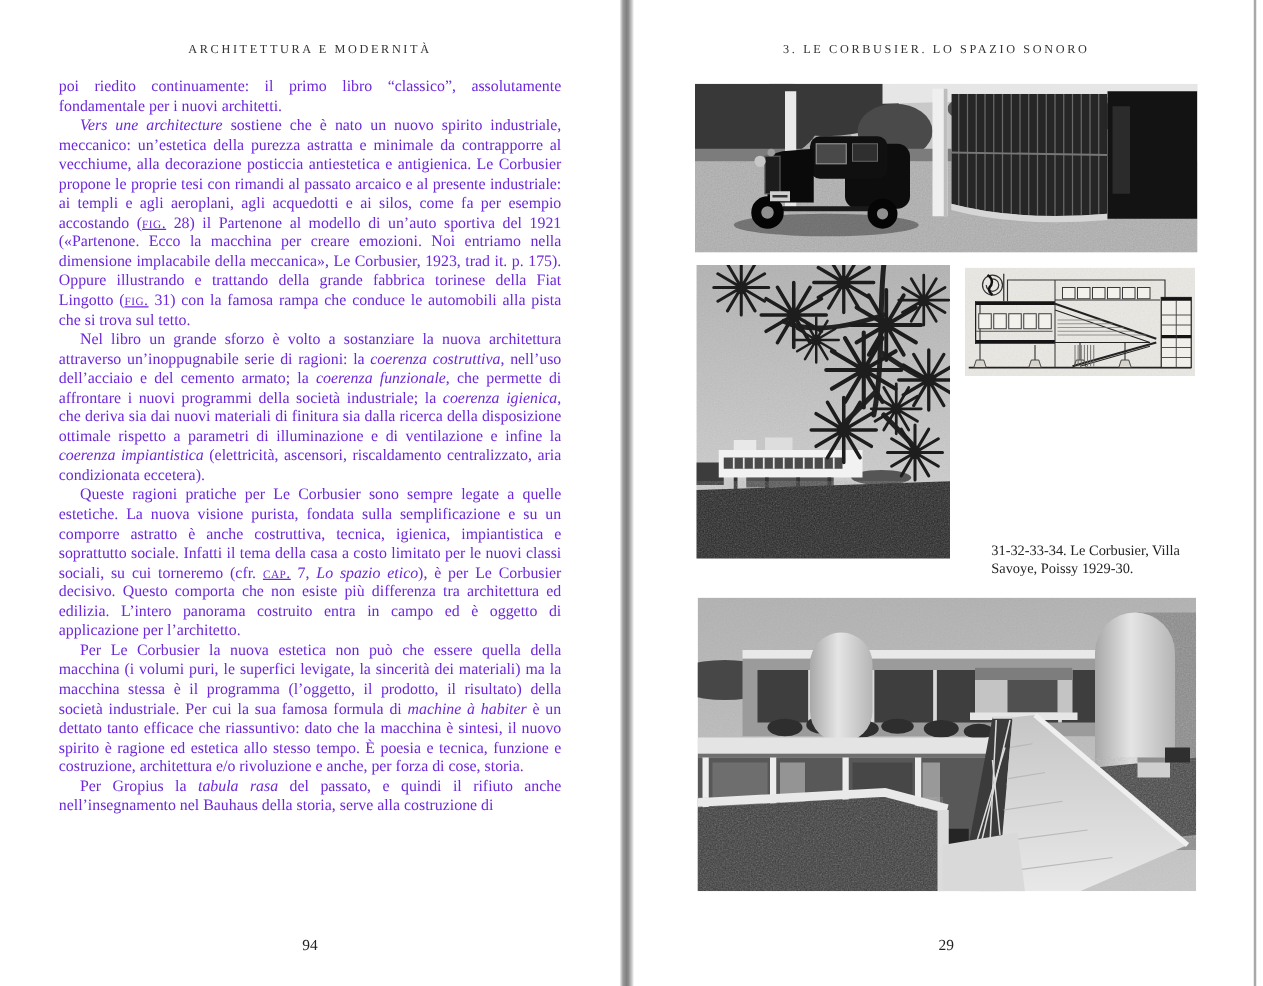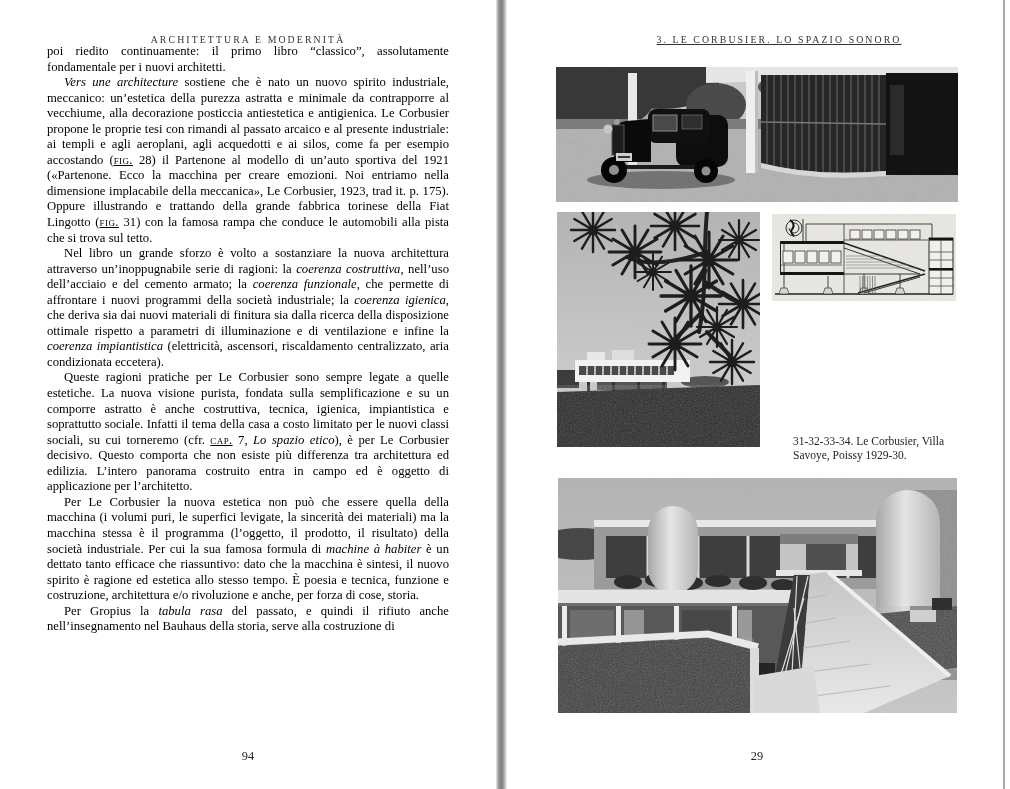--- a/index.html
+++ b/index.html
@@ -8,25 +8,25 @@
     background:#ffffff;color:#1f1f1f;
     font-family:"Liberation Serif", serif;
   }
   .spread{position:absolute;inset:0;}
   .running-head{
     position:absolute;top:34px;height:14px;
     font-size:9.8px;letter-spacing:2.1px;color:#333;
     text-align:center;white-space:nowrap;
   }
   #head-left{left:47px;width:402px;}
-  #head-right{left:578px;width:402px;text-decoration:underline;}
+  #head-right{left:548px;width:402px;}
   .text-col{
-    position:absolute;left:47px;top:44px;width:402px;
+    position:absolute;left:47px;top:62px;width:402px;
     font-size:12.7px;line-height:15.55px;text-align:justify;
-    color:#000000;
+    color:#6d28d9;
   }
   .text-col p{margin:0;text-indent:17px;}
   .text-col p.noindent{text-indent:0;}
   .it{font-style:italic;}
   .sc{font-variant:small-caps;letter-spacing:.4px;text-decoration:underline;}
   .pagenum{
     position:absolute;top:749px;height:16px;
     font-size:12.3px;color:#222;text-align:center;
   }
   #pn-left{left:47px;width:402px;}

